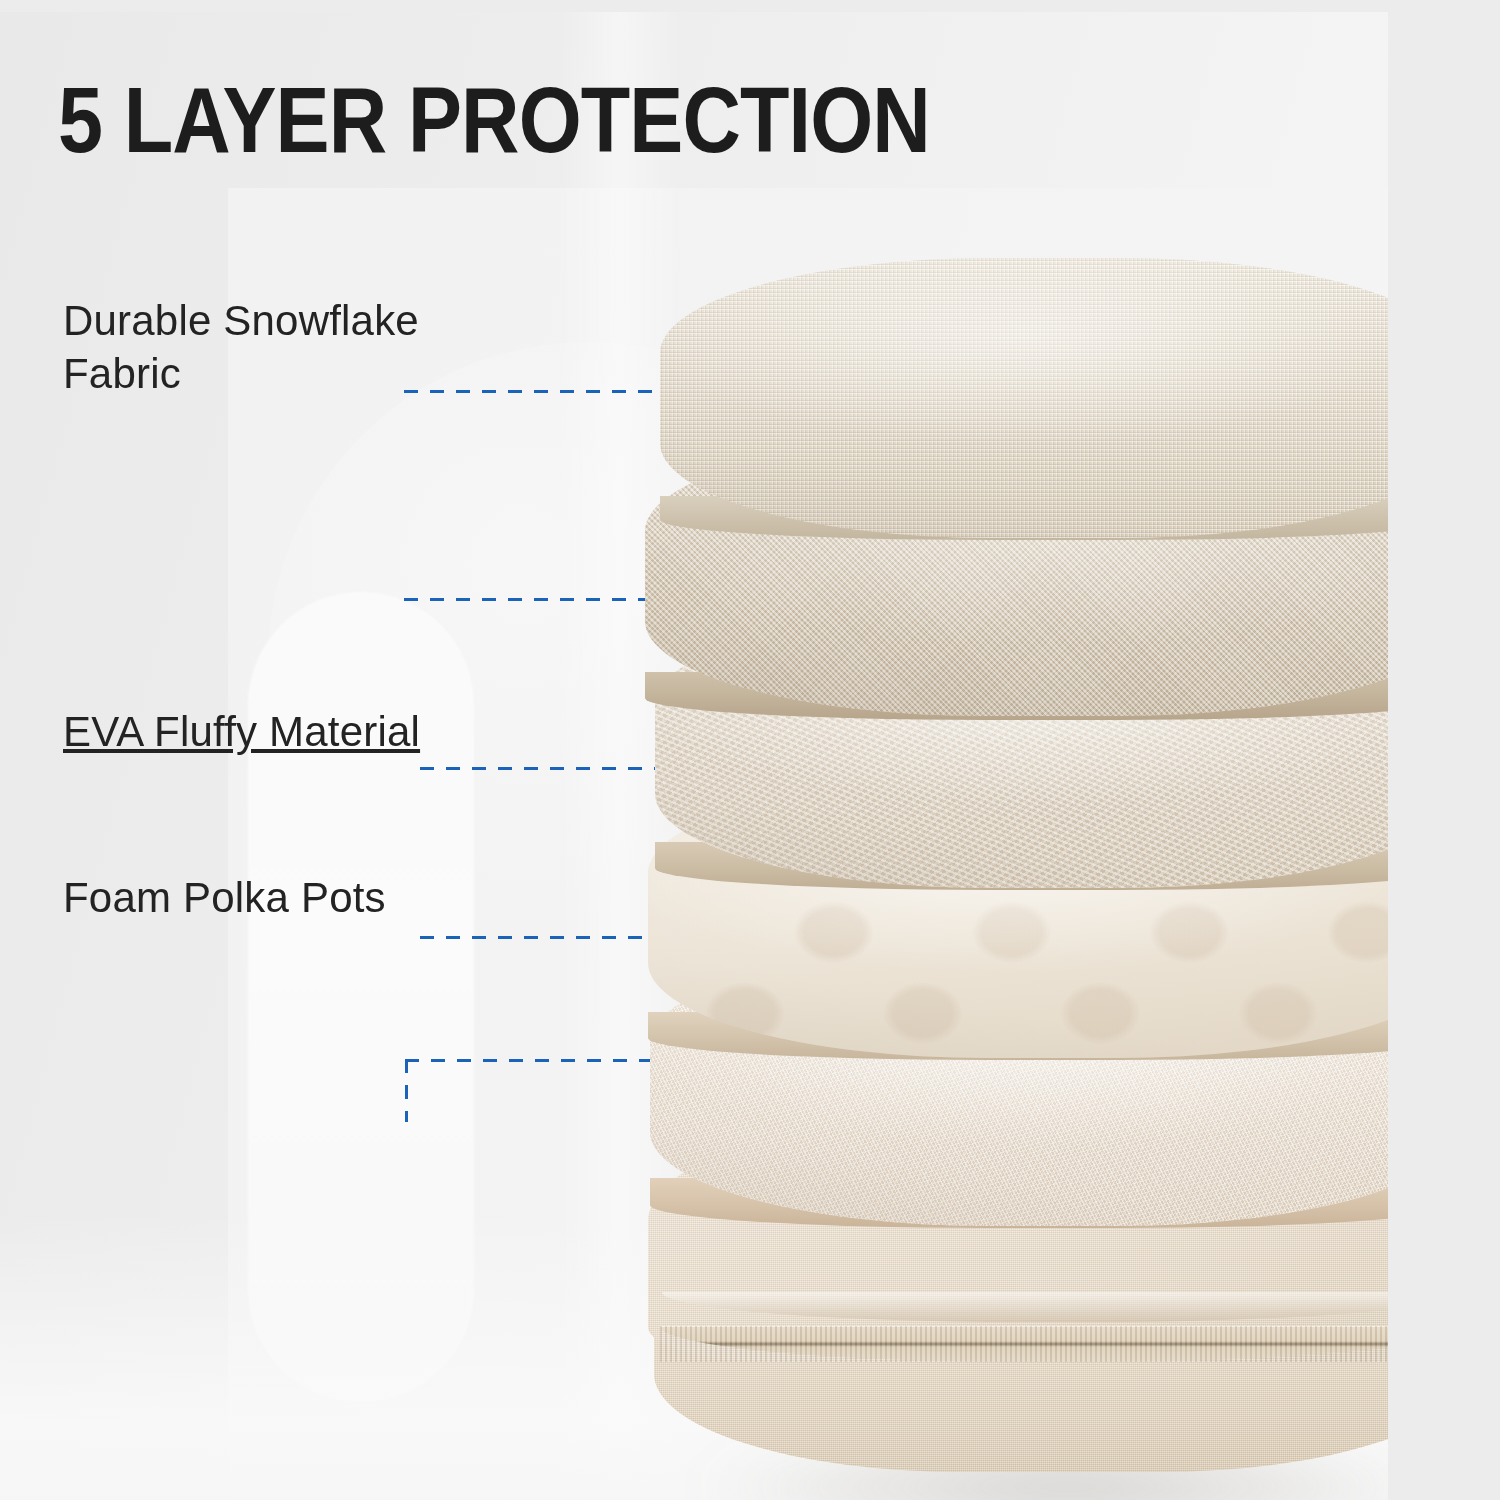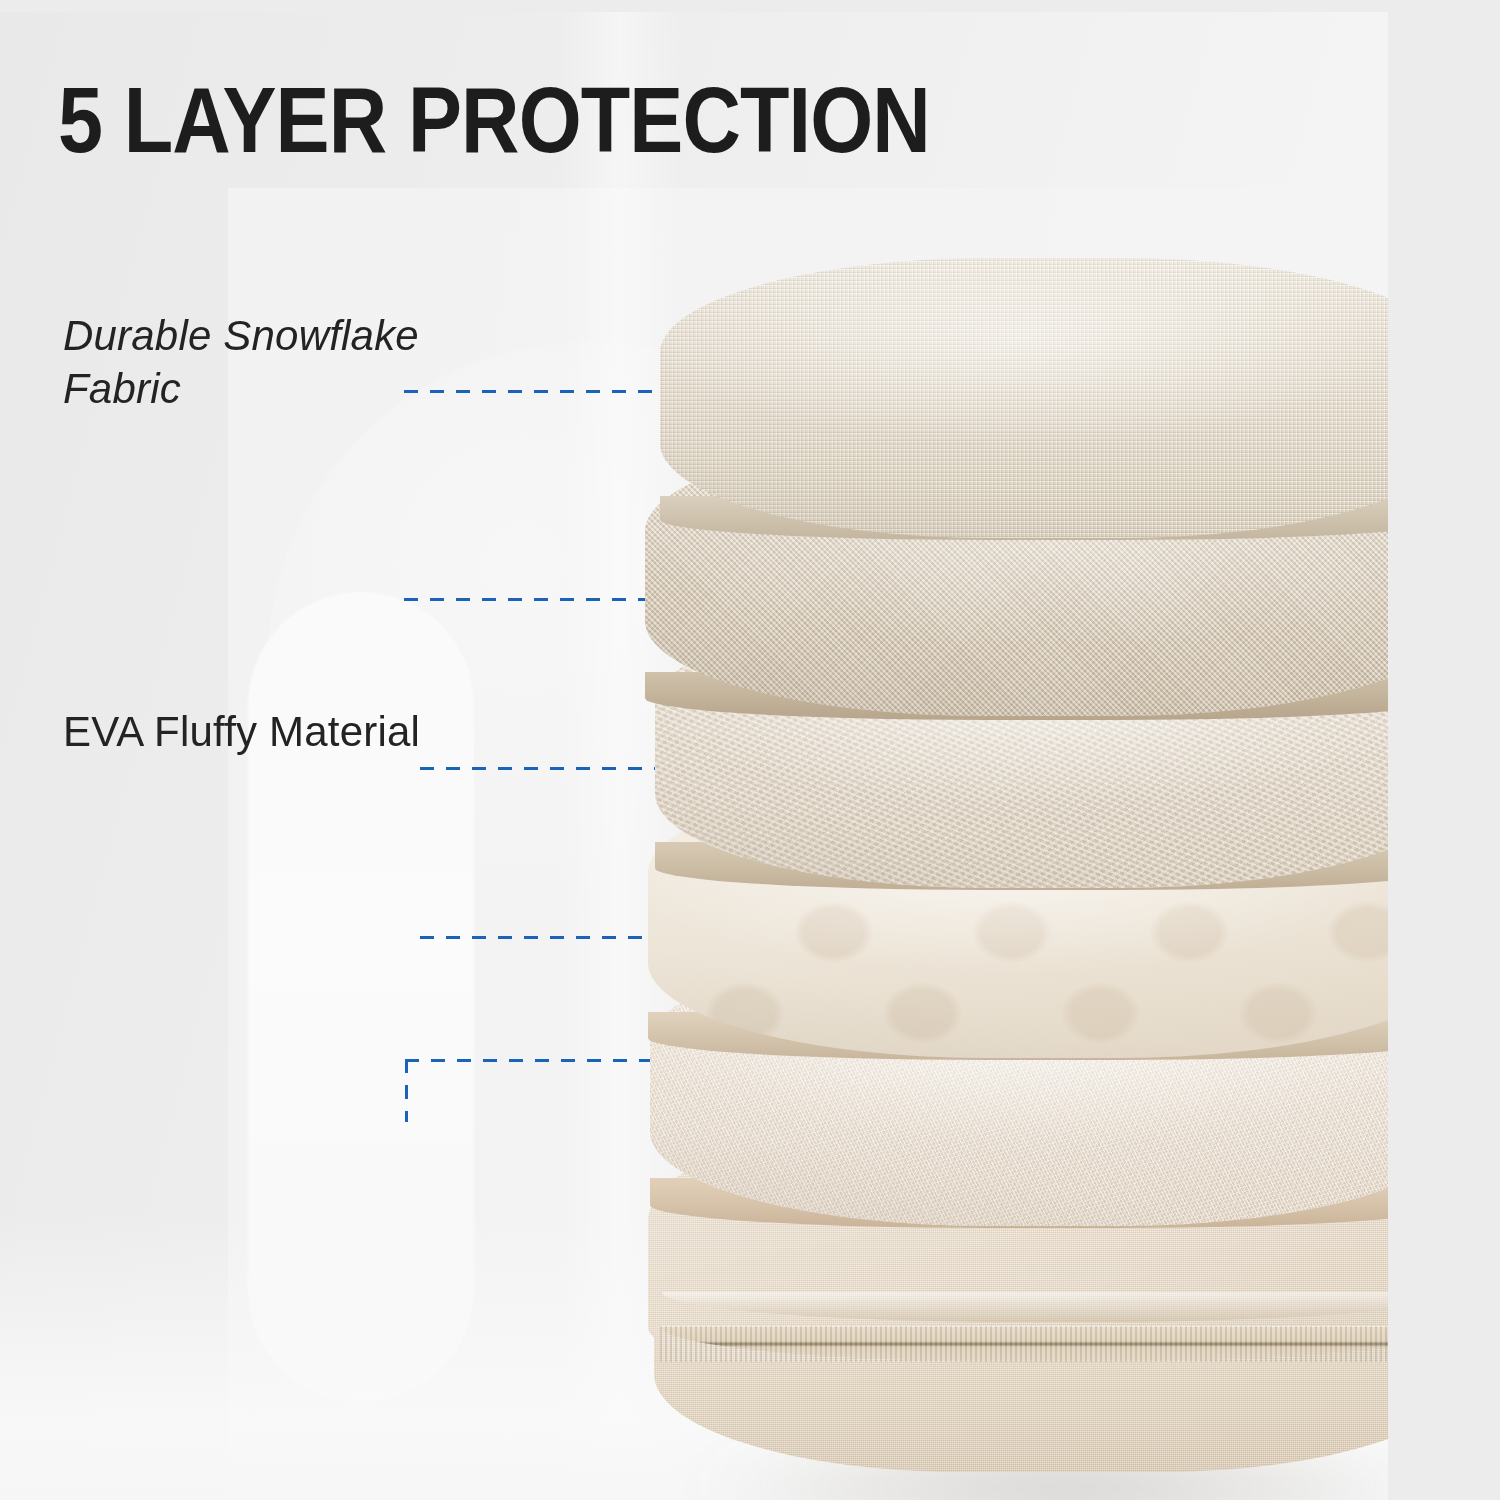--- a/index.html
+++ b/index.html
@@ -30,23 +30,23 @@
     font-family:"Liberation Sans", sans-serif;
     font-weight:700;font-size:92px;line-height:1;letter-spacing:-1px;
     color:#1d1d1d;
     transform:scaleX(.88);transform-origin:left top;
     white-space:nowrap;}
 
   
   .label{position:absolute;left:63px;
     font-size:42px;line-height:1.26;color:#232323;
     font-weight:400;letter-spacing:.2px;white-space:pre-line;}
-  .lb1{top:298px;font-style:italic;}
+  .lb1{top:283px;}
   .lb2{top:488px;}
-  .lb3{top:694px;}
+  .lb3{top:694px;text-decoration:underline;}
   .lb4{top:860px;}
   .lb5{top:1118px;}
 
   
   .leader{position:absolute;height:3px;
     background-image:repeating-linear-gradient(90deg,#1b63b8 0 14px,rgba(0,0,0,0) 14px 26px);}
   .leader-v{position:absolute;width:3px;
     background-image:repeating-linear-gradient(180deg,#1b63b8 0 14px,rgba(0,0,0,0) 14px 26px);}
   .dot{position:absolute;width:23px;height:23px;border-radius:50%;
     background:#1565c0;box-shadow:0 0 3px rgba(255,255,255,.75);}
@@ -206,20 +206,21 @@
   <div class="bg-circle"></div>
   <div class="bg-pill"></div>
   <div class="bg-vert-light"></div>
   <div class="bg-soft-bottom"></div>
 
   <div class="title">5 LAYER PROTECTION</div>
 
   <div class="label lb1">Durable Snowflake
 Fabric</div>
   <div class="label lb3">EVA Fluffy Material</div>
+  <div class="label lb4">Foam Polka Pots</div>
 
   <div class="leader ld1"></div>
   <div class="dot dt1"></div>
 
   <div class="leader ld2"></div>
   <div class="dot dt2"></div>
 
   <div class="leader ld3"></div>
   <div class="dot dt3"></div>
 

